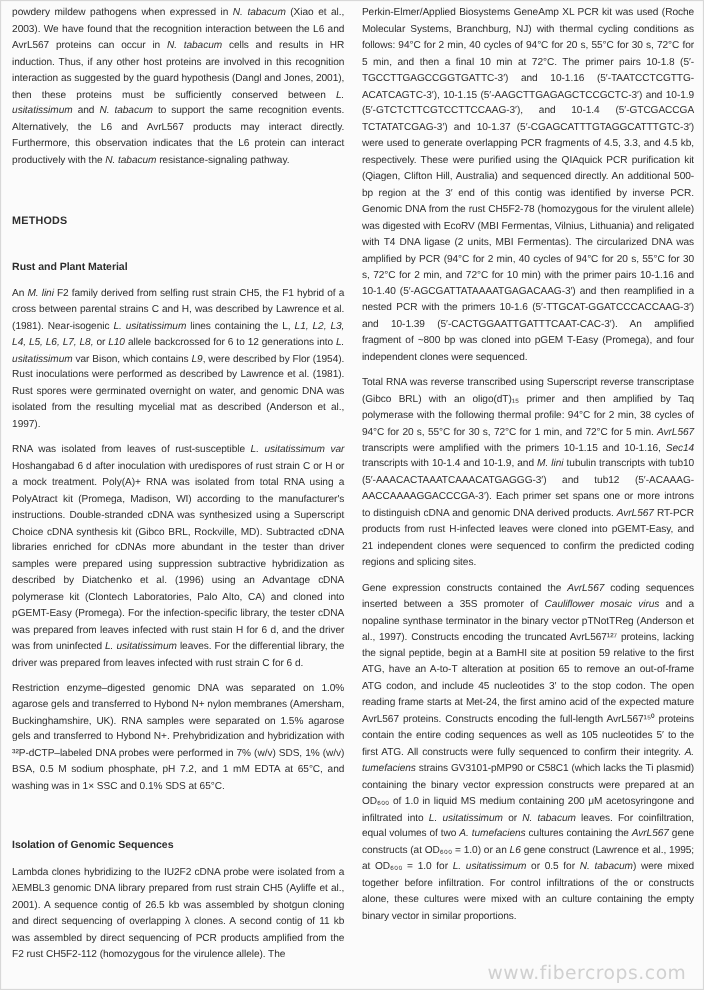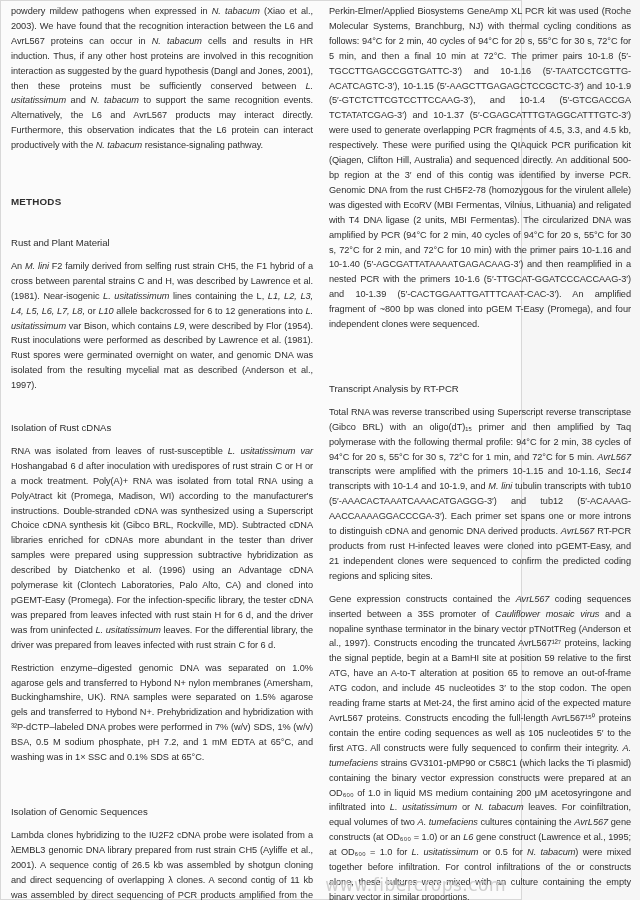--- a/index.html
+++ b/index.html
@@ -3,34 +3,34 @@
 <meta charset="utf-8">
 <style>
   html, body { margin: 0; padding: 0; }
   body {
     width: 640px; height: 900px; overflow: hidden; position: relative;
     background: #f6f6f6;
     font-family: "Liberation Sans", sans-serif;
     color: #2e2e2e;
   }
   .page {
-    position: absolute; left: 0; top: 0; width: 522px; height: 900px;
+    position: absolute; left: 0; top: 0; width: 640px; height: 900px;
     background: #fbfbfb;
     border: 1px solid #d8d8d8; box-sizing: border-box;
   }
   .col {
     position: absolute; top: 0; width: 302px;
     font-size: 9.2px; line-height: 14.9px;
     text-align: justify; letter-spacing: -0.05px;
   }
   .col.left { left: 10px; }
   .col.right { left: 328px; }
   p { margin: 0; }
   .sec-title {
-    font-weight: normal; font-size: 9.6px; margin: 0;
+    font-weight: bold; font-size: 9.6px; margin: 0;
   }
   .methods { font-weight: bold; font-size: 9.8px; letter-spacing: 0.2px; }
   i { font-style: italic; }
   .watermark {
     position: absolute; right: 15px; bottom: 4px;
     font-size: 17px; color: #d0d0d0; letter-spacing: 0.5px;
     font-family: "DejaVu Sans", sans-serif;
   }
 </style>
 </head>
@@ -39,32 +39,30 @@
 <div class="page">
 
   <div class="col left">
     <p style="margin-top:3px;">powdery mildew pathogens when expressed in <i>N. tabacum</i> (Xiao et al., 2003). We have found that the recognition interaction between the L6 and AvrL567 proteins can occur in <i>N. tabacum</i> cells and results in HR induction. Thus, if any other host proteins are involved in this recognition interaction as suggested by the guard hypothesis (Dangl and Jones, 2001), then these proteins must be sufficiently conserved between <i>L. usitatissimum</i> and <i>N. tabacum</i> to support the same recognition events. Alternatively, the L6 and AvrL567 products may interact directly. Furthermore, this observation indicates that the L6 protein can interact productively with the <i>N. tabacum</i> resistance-signaling pathway.</p>
 
     <p class="methods" style="margin-top:42px;">METHODS</p>
 
     <p class="sec-title" style="margin-top:26px;">Rust and Plant Material</p>
     <p style="margin-top:8px;">An <i>M. lini</i> F2 family derived from selfing rust strain CH5, the F1 hybrid of a cross between parental strains C and H, was described by Lawrence et al. (1981). Near-isogenic <i>L. usitatissimum</i> lines containing the L, <i>L1, L2, L3, L4, L5, L6, L7, L8,</i> or <i>L10</i> allele backcrossed for 6 to 12 generations into <i>L. usitatissimum</i> var Bison, which contains <i>L9</i>, were described by Flor (1954). Rust inoculations were performed as described by Lawrence et al. (1981). Rust spores were germinated overnight on water, and genomic DNA was isolated from the resulting mycelial mat as described (Anderson et al., 1997).</p>
 
-    <p class="sec-title" style="margin-top:28px;">Isolation of Rust cDNAs</p>
     <p style="margin-top:8px;">RNA was isolated from leaves of rust-susceptible <i>L. usitatissimum var</i> Hoshangabad 6 d after inoculation with uredispores of rust strain C or H or a mock treatment. Poly(A)+ RNA was isolated from total RNA using a PolyAtract kit (Promega, Madison, WI) according to the manufacturer's instructions. Double-stranded cDNA was synthesized using a Superscript Choice cDNA synthesis kit (Gibco BRL, Rockville, MD). Subtracted cDNA libraries enriched for cDNAs more abundant in the tester than driver samples were prepared using suppression subtractive hybridization as described by Diatchenko et al. (1996) using an Advantage cDNA polymerase kit (Clontech Laboratories, Palo Alto, CA) and cloned into pGEMT-Easy (Promega). For the infection-specific library, the tester cDNA was prepared from leaves infected with rust stain H for 6 d, and the driver was from uninfected <i>L. usitatissimum</i> leaves. For the differential library, the driver was prepared from leaves infected with rust strain C for 6 d.</p>
 
     <p style="margin-top:8px;">Restriction enzyme–digested genomic DNA was separated on 1.0% agarose gels and transferred to Hybond N+ nylon membranes (Amersham, Buckinghamshire, UK). RNA samples were separated on 1.5% agarose gels and transferred to Hybond N+. Prehybridization and hybridization with ³²P-dCTP–labeled DNA probes were performed in 7% (w/v) SDS, 1% (w/v) BSA, 0.5 M sodium phosphate, pH 7.2, and 1 mM EDTA at 65°C, and washing was in 1× SSC and 0.1% SDS at 65°C.</p>
 
     <p class="sec-title" style="margin-top:40px;">Isolation of Genomic Sequences</p>
     <p style="margin-top:8px;">Lambda clones hybridizing to the IU2F2 cDNA probe were isolated from a λEMBL3 genomic DNA library prepared from rust strain CH5 (Ayliffe et al., 2001). A sequence contig of 26.5 kb was assembled by shotgun cloning and direct sequencing of overlapping λ clones. A second contig of 11 kb was assembled by direct sequencing of PCR products amplified from the F2 rust CH5F2-112 (homozygous for the virulence allele). The</p>
   </div>
 
   <div class="col right">
     <p style="margin-top:3px;">Perkin-Elmer/Applied Biosystems GeneAmp XL PCR kit was used (Roche Molecular Systems, Branchburg, NJ) with thermal cycling conditions as follows: 94°C for 2 min, 40 cycles of 94°C for 20 s, 55°C for 30 s, 72°C for 5 min, and then a final 10 min at 72°C. The primer pairs 10-1.8 (5′-TGCCTTGAGCCGGTGATTC-3′) and 10-1.16 (5′-TAATCCTCGTTG-ACATCAGTC-3′), 10-1.15 (5′-AAGCTTGAGAGCTCCGCTC-3′) and 10-1.9 (5′-GTCTCTTCGTCCTTCCAAG-3′), and 10-1.4 (5′-GTCGACCGA TCTATATCGAG-3′) and 10-1.37 (5′-CGAGCATTTGTAGGCATTTGTC-3′) were used to generate overlapping PCR fragments of 4.5, 3.3, and 4.5 kb, respectively. These were purified using the QIAquick PCR purification kit (Qiagen, Clifton Hill, Australia) and sequenced directly. An additional 500-bp region at the 3′ end of this contig was identified by inverse PCR. Genomic DNA from the rust CH5F2-78 (homozygous for the virulent allele) was digested with EcoRV (MBI Fermentas, Vilnius, Lithuania) and religated with T4 DNA ligase (2 units, MBI Fermentas). The circularized DNA was amplified by PCR (94°C for 2 min, 40 cycles of 94°C for 20 s, 55°C for 30 s, 72°C for 2 min, and 72°C for 10 min) with the primer pairs 10-1.16 and 10-1.40 (5′-AGCGATTATAAAATGAGACAAG-3′) and then reamplified in a nested PCR with the primers 10-1.6 (5′-TTGCAT-GGATCCCACCAAG-3′) and 10-1.39 (5′-CACTGGAATTGATTTCAAT-CAC-3′). An amplified fragment of ~800 bp was cloned into pGEM T-Easy (Promega), and four independent clones were sequenced.</p>
 
-    <p class="sec-title" style="margin-top:50px;">Transcript Analysis by RT-PCR</p>
     <p style="margin-top:8px;">Total RNA was reverse transcribed using Superscript reverse transcriptase (Gibco BRL) with an oligo(dT)₁₅ primer and then amplified by Taq polymerase with the following thermal profile: 94°C for 2 min, 38 cycles of 94°C for 20 s, 55°C for 30 s, 72°C for 1 min, and 72°C for 5 min. <i>AvrL567</i> transcripts were amplified with the primers 10-1.15 and 10-1.16, <i>Sec14</i> transcripts with 10-1.4 and 10-1.9, and <i>M. lini</i> tubulin transcripts with tub10 (5′-AAACACTAAATCAAACATGAGGG-3′) and tub12 (5′-ACAAAG-AACCAAAAGGACCCGA-3′). Each primer set spans one or more introns to distinguish cDNA and genomic DNA derived products. <i>AvrL567</i> RT-PCR products from rust H-infected leaves were cloned into pGEMT-Easy, and 21 independent clones were sequenced to confirm the predicted coding regions and splicing sites.</p>
 
     <p style="margin-top:8px;">Gene expression constructs contained the <i>AvrL567</i> coding sequences inserted between a 35S promoter of <i>Cauliflower mosaic virus</i> and a nopaline synthase terminator in the binary vector pTNotTReg (Anderson et al., 1997). Constructs encoding the truncated AvrL567¹²⁷ proteins, lacking the signal peptide, begin at a BamHI site at position 59 relative to the first ATG, have an A-to-T alteration at position 65 to remove an out-of-frame ATG codon, and include 45 nucleotides 3′ to the stop codon. The open reading frame starts at Met-24, the first amino acid of the expected mature AvrL567 proteins. Constructs encoding the full-length AvrL567¹⁵⁰ proteins contain the entire coding sequences as well as 105 nucleotides 5′ to the first ATG. All constructs were fully sequenced to confirm their integrity. <i>A. tumefaciens</i> strains GV3101-pMP90 or C58C1 (which lacks the Ti plasmid) containing the binary vector expression constructs were prepared at an OD₆₀₀ of 1.0 in liquid MS medium containing 200 μM acetosyringone and infiltrated into <i>L. usitatissimum</i> or <i>N. tabacum</i> leaves. For coinfiltration, equal volumes of two <i>A. tumefaciens</i> cultures containing the <i>AvrL567</i> gene constructs (at OD₆₀₀ = 1.0) or an <i>L6</i> gene construct (Lawrence et al., 1995; at OD₆₀₀ = 1.0 for <i>L. usitatissimum</i> or 0.5 for <i>N. tabacum</i>) were mixed together before infiltration. For control infiltrations of the  or  constructs alone, these cultures were mixed with an  culture containing the empty binary vector in similar proportions.</p>
   </div>
 
   <div class="watermark">www.fibercrops.com</div>
 </div>
 
 </body></html>

